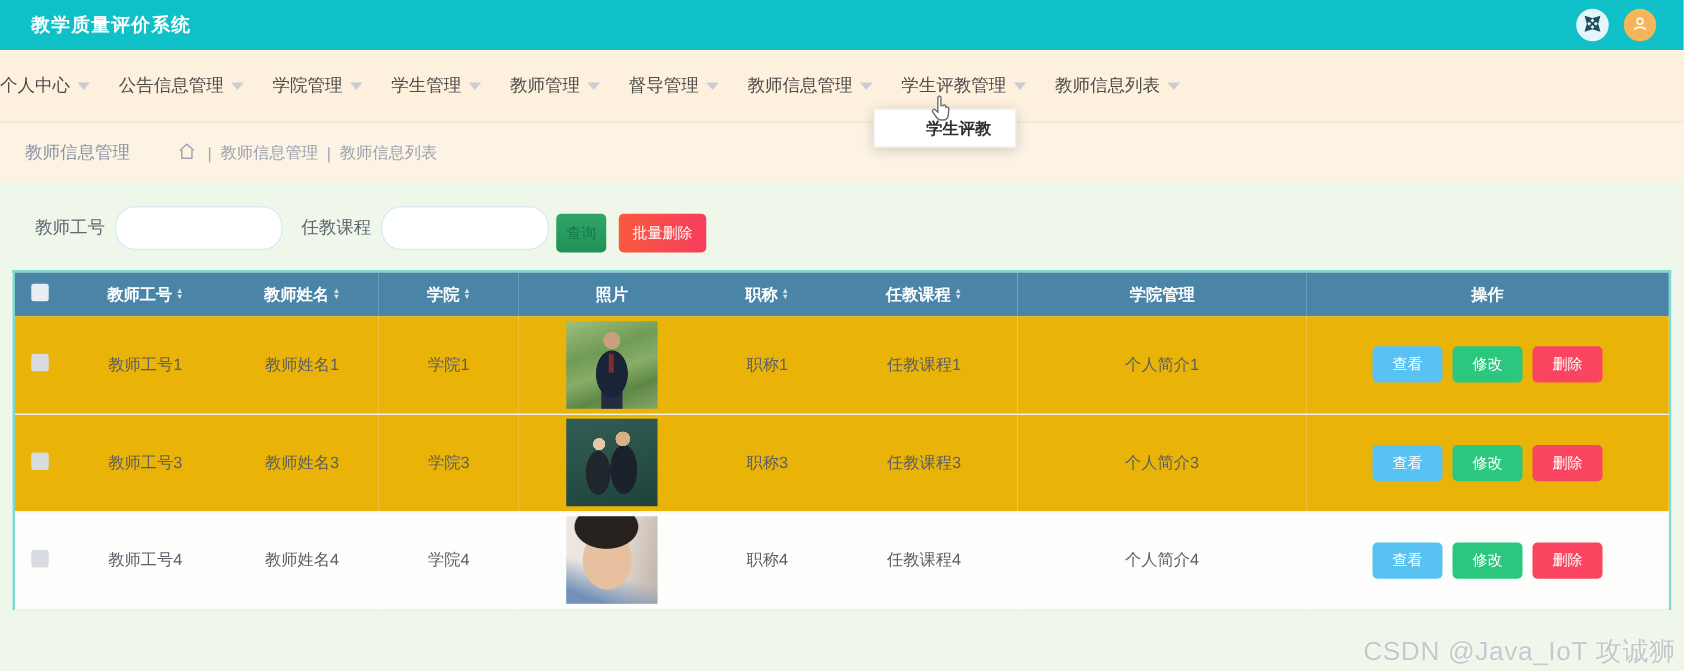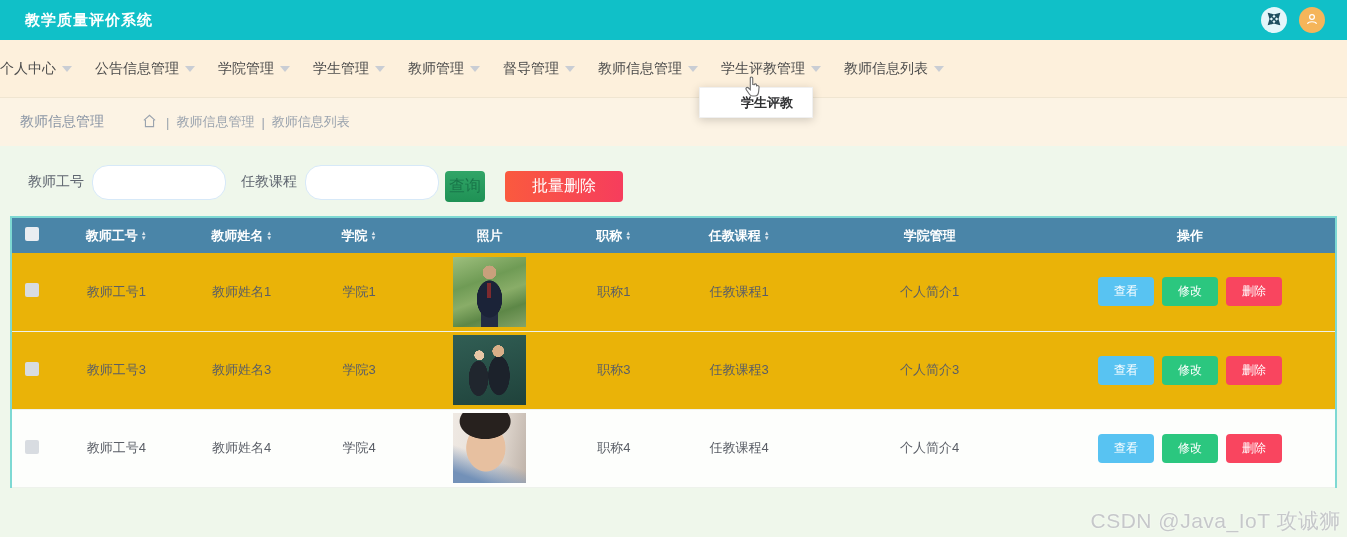--- a/index.html
+++ b/index.html
@@ -33,23 +33,23 @@
              box-shadow:0 2px 10px rgba(0,0,0,.18); border:1px solid #f0f0f0; z-index:30; }
   .dropdown-item{ height:29px; line-height:29px; text-align:center; font-size:13px; font-weight:bold; color:#303133; cursor:pointer;padding-left:22px; }
   .hand-cursor{ position:absolute; left:742px; top:76px; z-index:40; }
 
   
   .content{ padding-top:16px; }
   .search-row{ display:flex; align-items:center; padding-left:28px; }
   .search-label{ font-size:14px; color:#5f6670; margin-right:8px; }
   .search-input{ width:134px; height:35px; border:1px solid #d7e9f8; border-radius:16px; background:#fff; outline:none; padding:0 12px; font-size:13px; }
   .search-input + .search-label{ margin-left:15px; }
-  .btn{ border:none; border-radius:4px; font-size:16px; cursor:pointer; font-family:Liberation Mono, monospace; }
+  .btn{ border:none; border-radius:4px; font-size:12px; cursor:pointer; font-family:Liberation Mono, monospace; }
   .btn-query{ width:40px; height:31px; margin-left:6px; margin-top:9px; background:linear-gradient(#31a567,#1f9155); color:#19774a; }
-  .btn-batch-del{ height:31px; padding:0 27px; margin-left:20px; margin-top:9px; background:linear-gradient(90deg,#fa5a3e,#f63d5d); color:#fff; }
+  .btn-batch-del{ height:31px; padding:0 11px; margin-left:10px; margin-top:9px; background:linear-gradient(90deg,#fa5a3e,#f63d5d); color:#fff; }
 
   
   .table-wrap{ margin:14px 10px 0; border:2px solid #7ed9d3; border-bottom:none; background:#fdfefc; }
   table{ width:100%; border-collapse:collapse; table-layout:fixed; }
   thead th{ background:#4a85a8; color:#fff; font-size:13px; font-weight:bold; height:35px; text-align:center; }
   thead th .sort{ display:inline-flex; flex-direction:column; vertical-align:middle; margin-left:3px; cursor:pointer; }
   thead th .sort i{ font-style:normal; font-size:6px; line-height:5px; color:#d8e4ec; }
   tbody td{ height:78px; text-align:center; font-size:13px; color:#5a5e66; border-bottom:1px solid #eef2ec; background:#fdfefc; }
   tbody tr.stripe td{ background:#eab308; }
   .cb{ display:inline-block; width:14px; height:14px; border-radius:2px; background:#d8dce1; cursor:pointer; }

